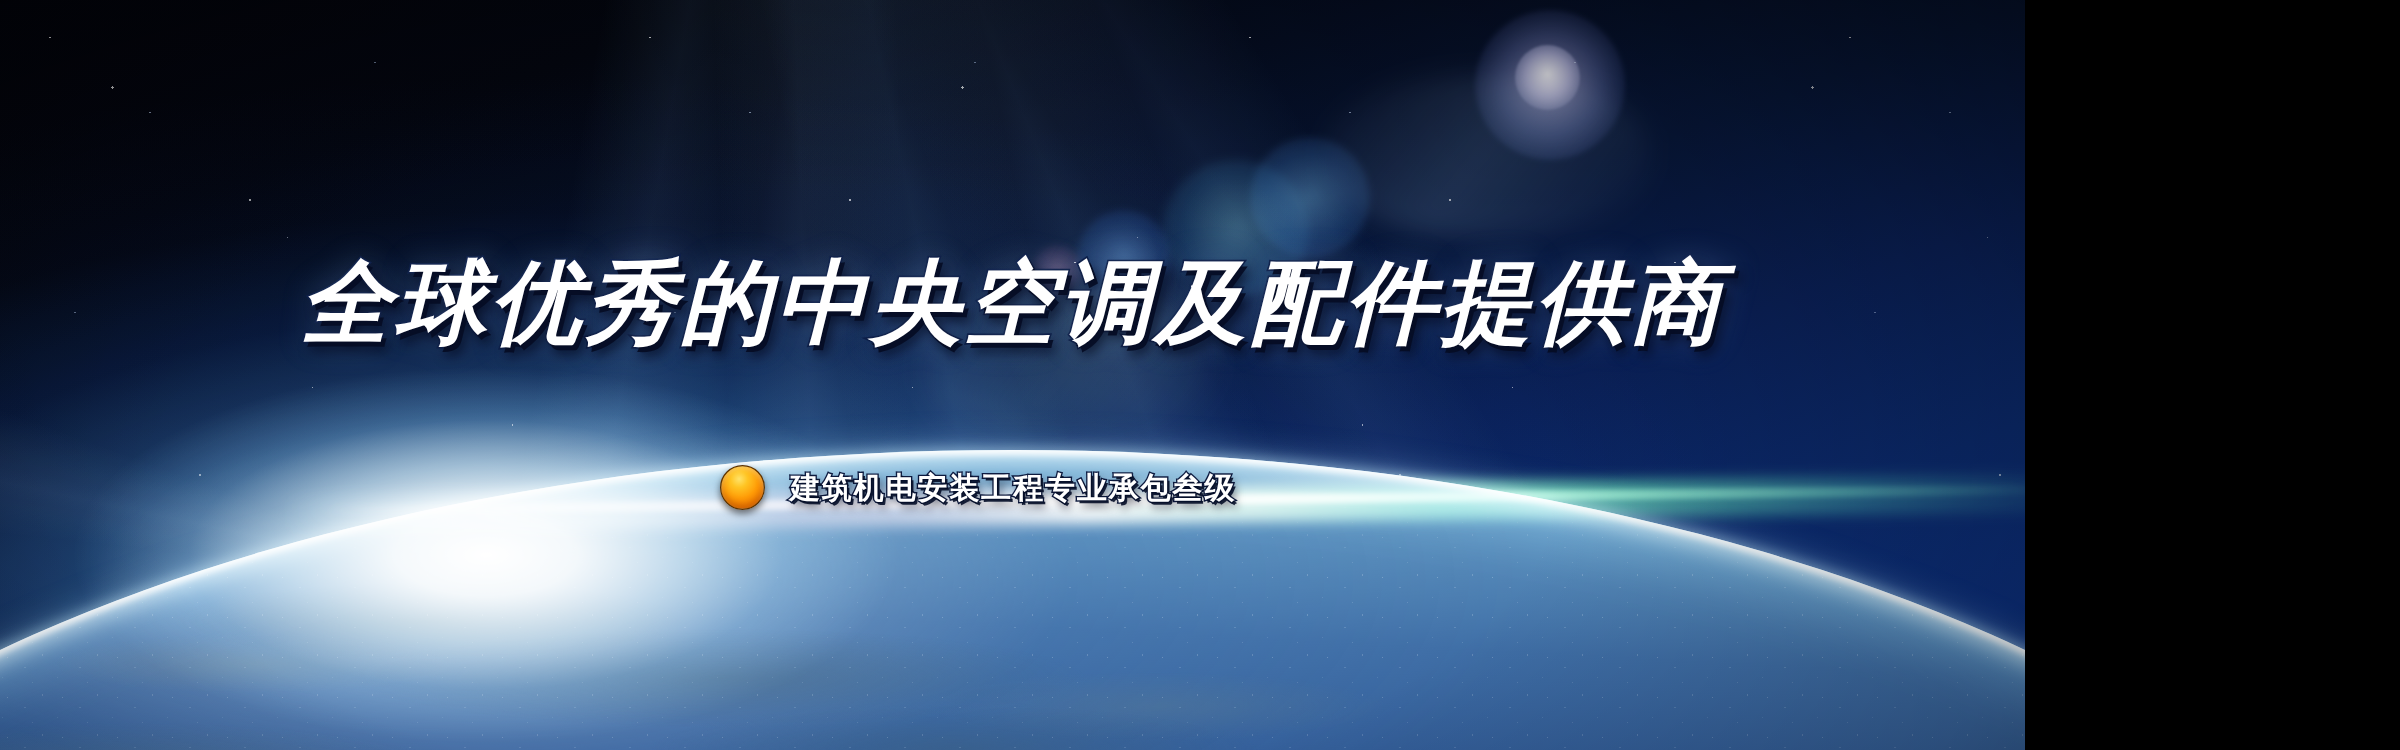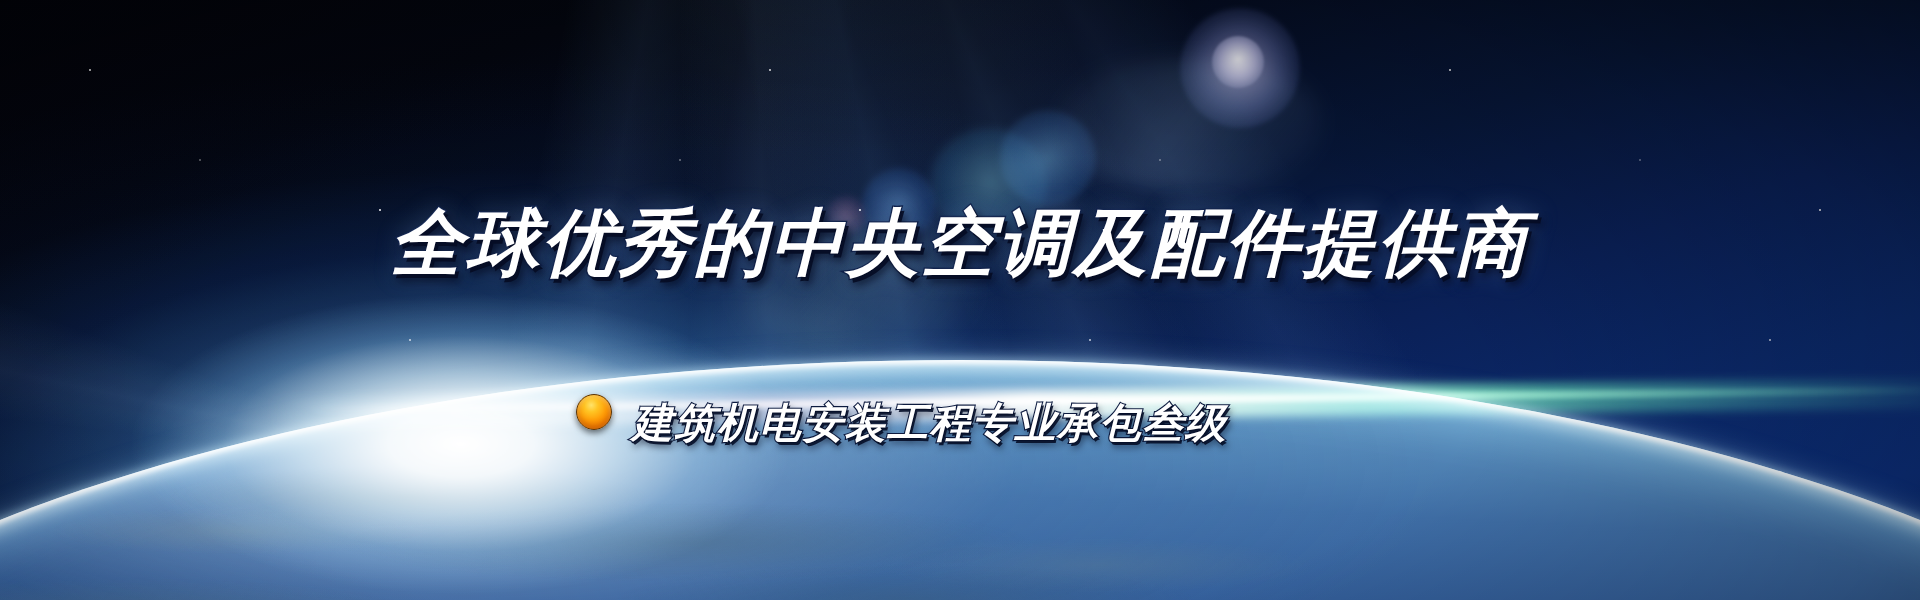--- a/index.html
+++ b/index.html
@@ -6,21 +6,21 @@
   html, body {
     width:1920px; height:600px;
     overflow:hidden;
     background:#000;
     font-family:"Liberation Sans", sans-serif;
   }
 
   
   .banner {
     position:relative;
-    width:1920px; height:600px;
+    width:1620px; height:600px;
     overflow:hidden;
     background:#15803d;
   }
 
   
   .layer { position:absolute; inset:0; }
 
   .space-base {
     background:
       radial-gradient(ellipse 1100px 620px at 22% 104%,
@@ -338,32 +338,30 @@
         #dd6800 92%,
         #b85400 100%);
     border:1.5px solid #5d3300;
     box-shadow:
       0 3px 6px rgba(0,0,0,.55),
       inset 0 -3px 6px rgba(150,60,0,.45),
       inset 0 2px 4px rgba(255,235,160,.55);
   }
   .bullet-text {
     font-family:"DejaVu Sans", sans-serif;
-    font-size:41px;
+    font-size:24px;
     font-weight:bold;
-    font-style:italic;
     letter-spacing:1.5px;
     color:#ffffff;
     white-space:nowrap;
     -webkit-text-stroke:2.2px #0e1c42;
     paint-order:stroke fill;
     text-shadow:
       2px 3px 0 rgba(6,14,40,.90),
       3px 5px 7px rgba(0,5,22,.62);
-    margin-top: 24px;
   }
 </style>
 </head>
 <body>
 
 <div class="banner">
 
   <div class="layer space-base"></div>
   <div class="layer stars"></div>
   <div class="layer stars-2"></div>

